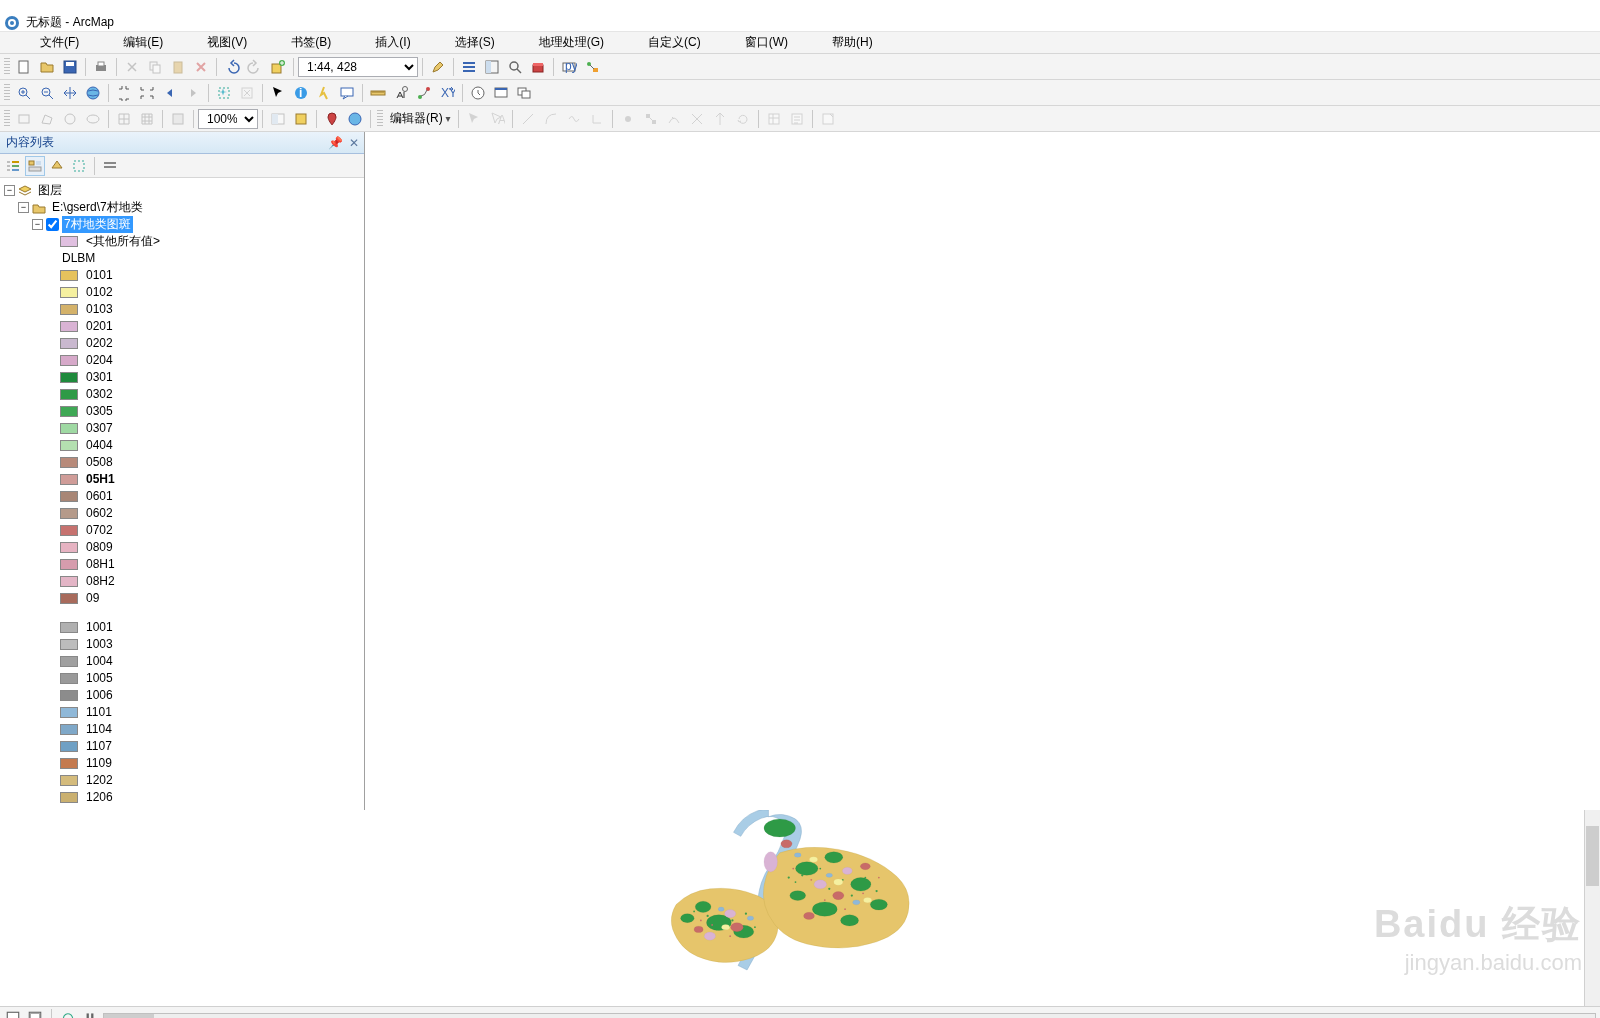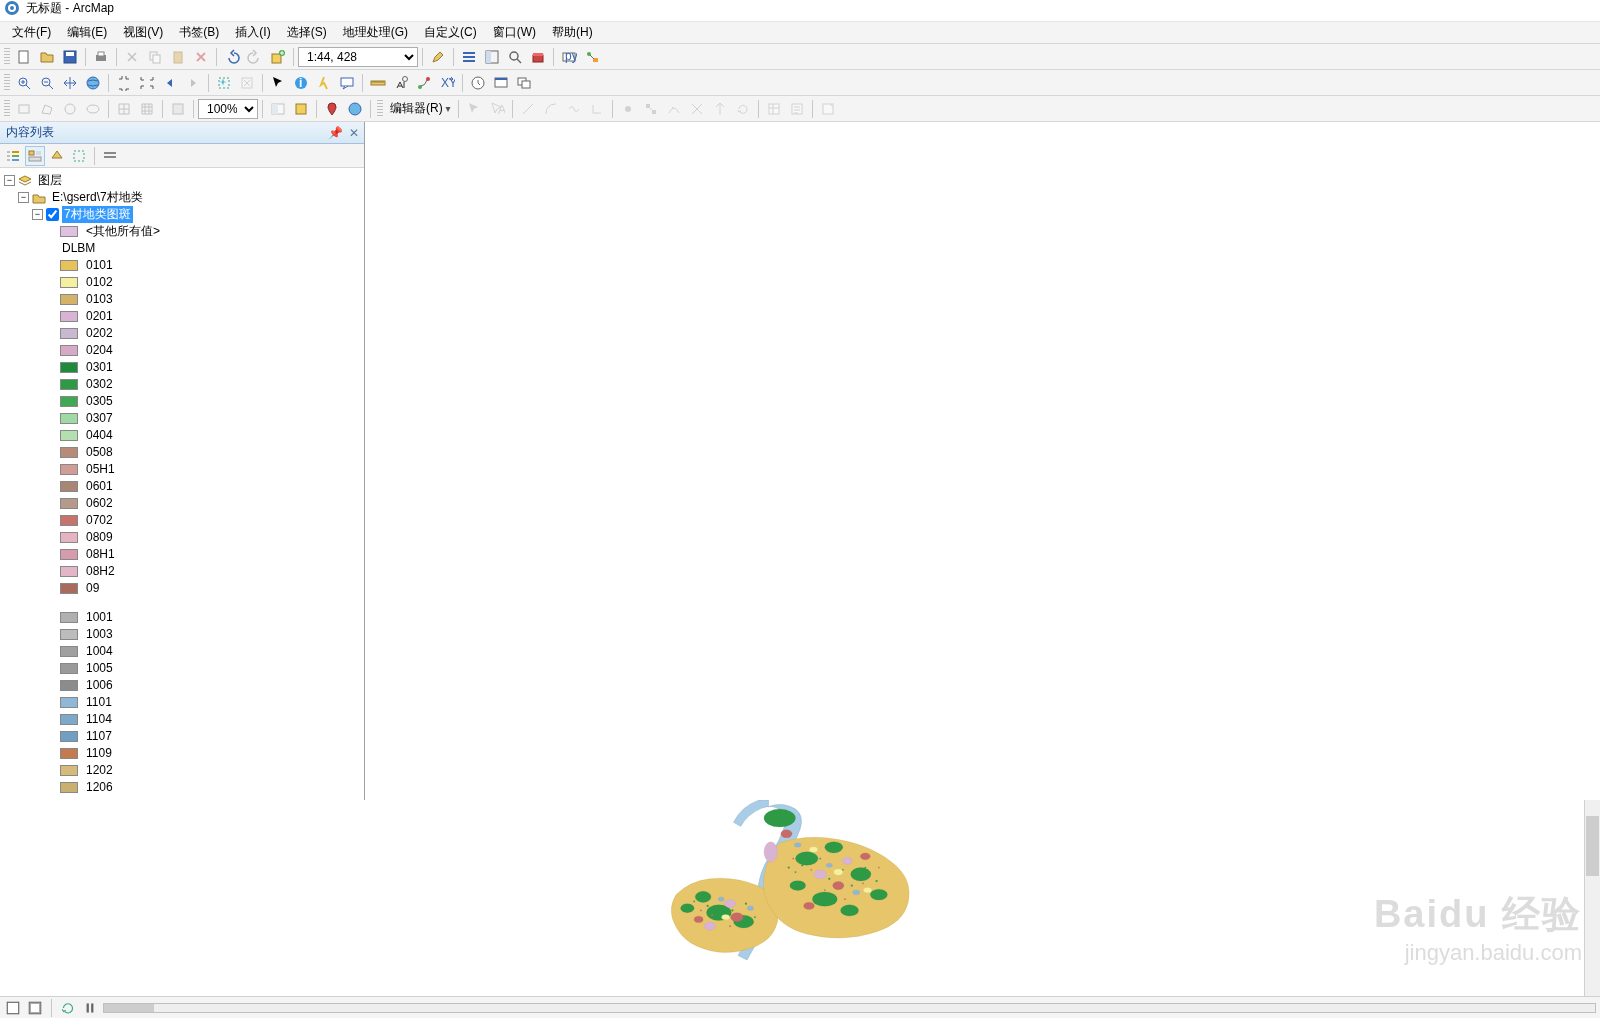--- a/index.html
+++ b/index.html
@@ -1,23 +1,23 @@
 <!DOCTYPE html>
 <html><head>
 <meta charset="utf-8">
 <style>
 * { margin: 0; padding: 0; box-sizing: border-box; font-family: "Microsoft YaHei", "SimSun", Arial, sans-serif; font-size: 12px; }
 html, body { width: 1600px; height: 1018px; overflow: hidden; background: #fff; }
 
-.titlebar { height: 22px; background: #fff; display: flex; align-items: flex-start; padding: 0 4px; border-bottom: 1px solid #e5e5e5; }
+.titlebar { height: 32px; background: #fff; display: flex; align-items: flex-end; padding: 0 4px; border-bottom: 1px solid #e5e5e5; }
 .titlebar .appicon { width: 16px; height: 16px; margin-right: 6px; display: inline-flex; align-items: center; justify-content: center; }
 .titlebar .title { color: #000; }
 
 .menubar { height: 22px; display: flex; align-items: center; padding: 2px 4px; background: #f4f4f4; border-bottom: 1px solid #d6d6d6; }
-.menubar .mitem { padding: 2px 8px; color: #000; cursor: default; }
+.menubar .mitem { padding: 2px 8px; color: #000; cursor: default; margin-left: 28px; }
 
 .toolrow { height: 26px; display: flex; align-items: center; padding: 1px 2px; background: #f4f4f4; border-bottom: 1px solid #d6d6d6; gap: 1px; }
 .toolrow .grip { width: 6px; height: 18px; background: repeating-linear-gradient(to bottom, #c0c0c0 0, #c0c0c0 1px, transparent 1px, transparent 3px); margin-right: 2px; margin-left: 2px; }
 .tbtn { width: 22px; height: 22px; display: inline-flex; align-items: center; justify-content: center; border: 1px solid transparent; color: #444; cursor: pointer; }
 .tbtn svg { width: 16px; height: 16px; }
 .tbtn.disabled { opacity: 0.45; cursor: default; }
 .tsep { width: 1px; height: 18px; background: #c8c8c8; margin: 0 3px; }
 .tselect { height: 20px; border: 1px solid #abadb3; background: #fff; padding: 0 4px; font-size: 12px; }
 .edlabel { padding: 0 4px; color: #000; }
 .edlabel.dropdown::after { content: " ▾"; color: #555; font-size: 10px; }
@@ -601,21 +601,21 @@
             <span class="lbl">0307</span>
           </div>
           <div class="node" style="padding-left: 58px;">
             <span class="swatch" style="background: rgb(180, 224, 176);"></span>
             <span class="lbl">0404</span>
           </div>
           <div class="node" style="padding-left: 58px; text-align: center;">
             <span class="swatch" style="background: rgb(183, 138, 122);"></span>
             <span class="lbl">0508</span>
           </div>
-          <div class="node" style="padding-left: 58px;">
+          <div class="node" style="padding-left: 58px; font-weight: bold;">
             <span class="swatch" style="background: rgb(207, 156, 152);"></span>
             <span class="lbl">05H1</span>
           </div>
           <div class="node" style="padding-left: 58px;">
             <span class="swatch" style="background: rgb(168, 134, 118);"></span>
             <span class="lbl">0601</span>
           </div>
           <div class="node" style="padding-left: 58px;">
             <span class="swatch" style="background: rgb(181, 154, 138);"></span>
             <span class="lbl">0602</span>

